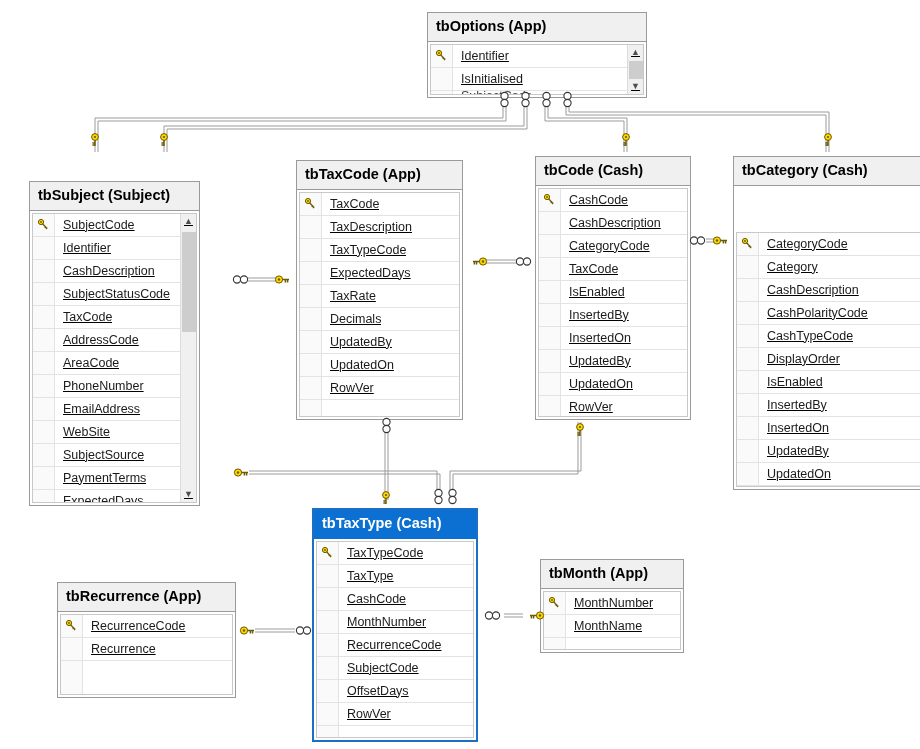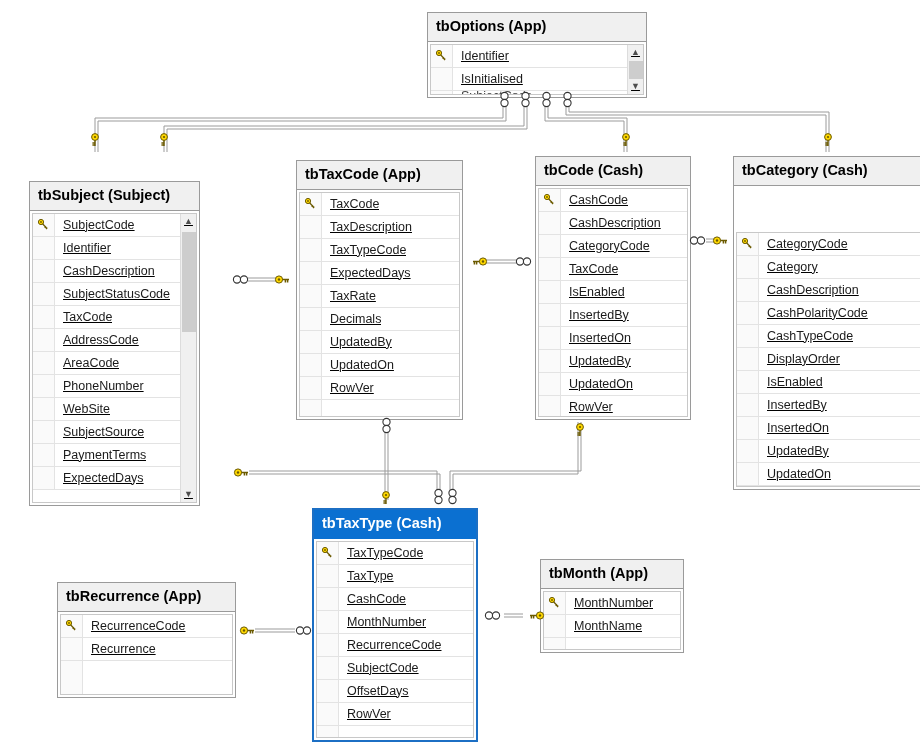--- a/index.html
+++ b/index.html
@@ -455,20 +455,24 @@
         <div class="row">
             <div class="gutter"></div>
             <div class="cname">AreaCode</div>
           </div>
         <div class="row">
             <div class="gutter"></div>
             <div class="cname">PhoneNumber</div>
           </div>
         <div class="row">
             <div class="gutter"></div>
+            <div class="cname">EmailAddress</div>
+          </div>
+        <div class="row">
+            <div class="gutter"></div>
             <div class="cname">WebSite</div>
           </div>
         <div class="row">
             <div class="gutter"></div>
             <div class="cname">SubjectSource</div>
           </div>
         <div class="row">
             <div class="gutter"></div>
             <div class="cname">PaymentTerms</div>
           </div>

